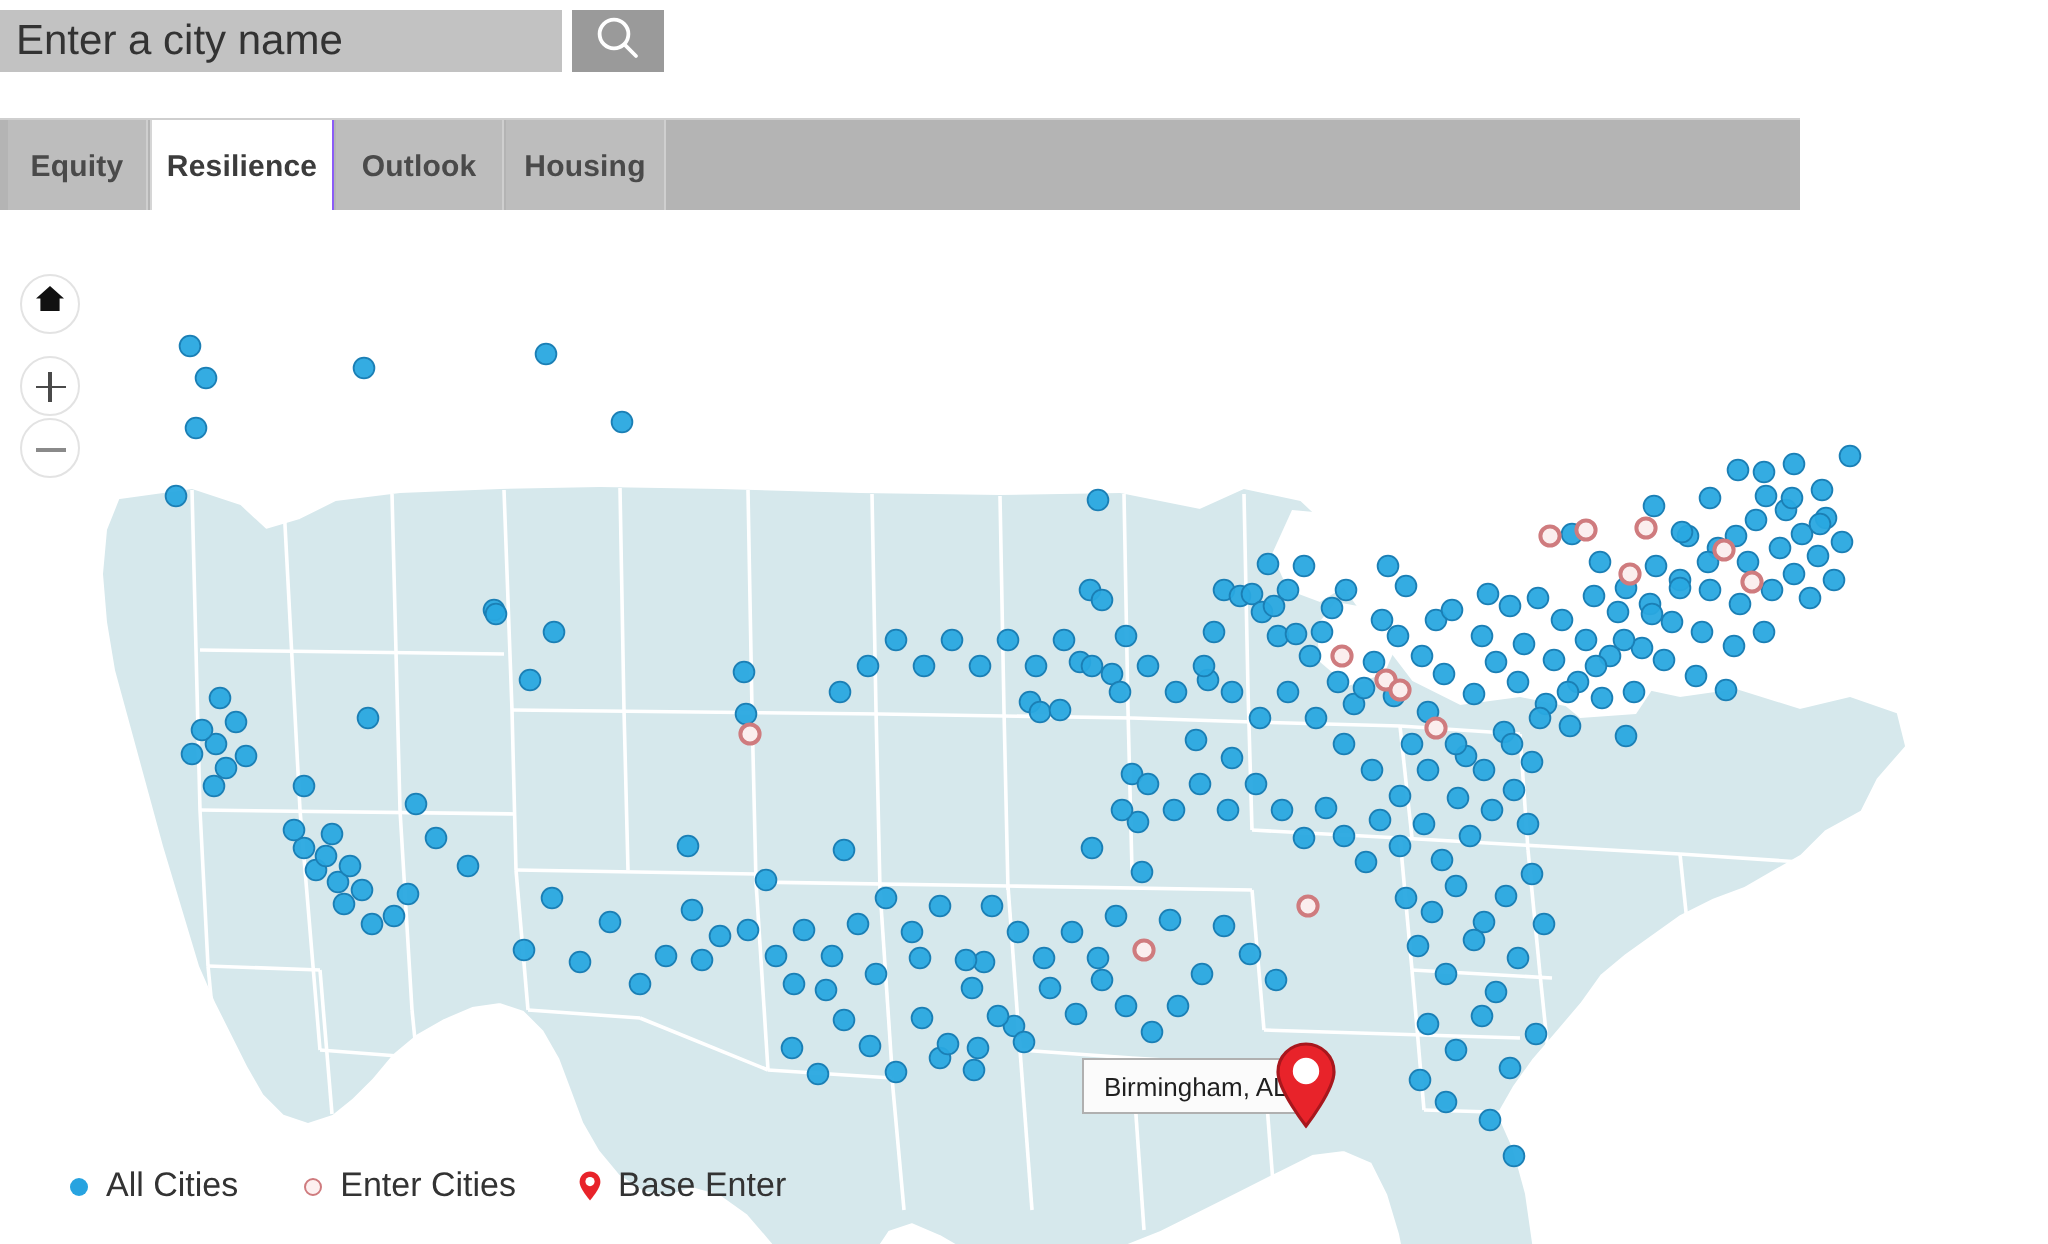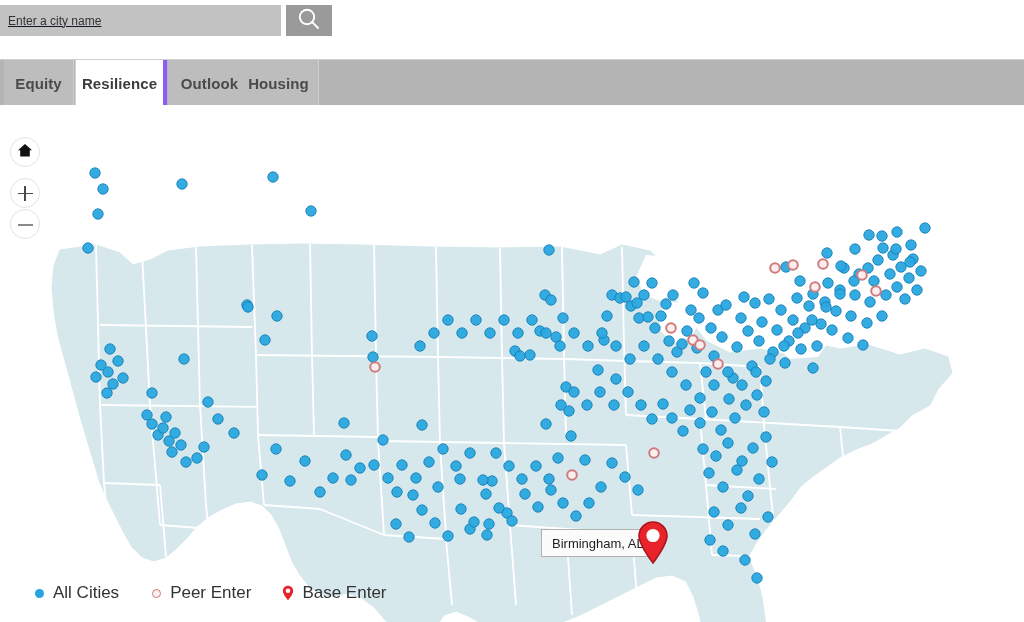--- a/index.html
+++ b/index.html
@@ -22,44 +22,43 @@
     background: #ffffff;
   }
   #search-input {
     position: absolute;
     left: 0; top: 5px;
     width: 281px; height: 31px;
     background: #c2c2c2;
     border: none;
     outline: none;
     font-family: "Liberation Sans", sans-serif;
-    font-size: 12px;
-    color: #0f172a;
+    font-size: 21px;
+    color: #4c1d95;
     padding: 0 8px;
-    text-decoration: underline;
   }
   #search-input::placeholder { color: #333333; opacity: 1; }
   #search-button {
     position: absolute;
     left: 286px; top: 5px;
     width: 46px; height: 31px;
     background: #9a9a9a;
     border: none;
     padding: 0;
     cursor: pointer;
     display: flex;
     align-items: center;
     justify-content: center;
   }
 
   
   #tab-strip {
     position: absolute;
     left: 0; top: 59px;
-    width: 1024px; height: 46px;
+    width: 900px; height: 46px;
     background: #b4b4b4;
     border-top: 1px solid #cfcfcf;
   }
   .tab {
     position: absolute;
     top: 0;
     height: 46px;
     display: flex;
     align-items: center;
     justify-content: center;
@@ -68,21 +67,21 @@
     font-weight: bold;
     color: #4a4a4a;
     cursor: pointer;
     border-right: 1px solid #cfcfcf;
     background: #bdbdbd;
     letter-spacing: .1px;
   }
   .tab.active {
     background: #ffffff;
     color: #3c3c3c;
-    border-right: 4px solid #8b5cf6;
+    border-right: 1px solid #8b5cf6;
     border-left: 1px solid #d6d6d6;
   }
 
   
   #map-area {
     position: absolute;
     left: 0; top: 105px;
     width: 1024px; height: 517px;
     background: #ffffff;
     overflow: hidden;
@@ -187,21 +186,21 @@
 <div id="tab-strip">
     <div class="tab" style="left: 4px; width: 70px;">
       <span>Equity</span>
     </div>
     <div class="tab active" style="left: 75px; width: 92px;">
       <span>Resilience</span>
     </div>
     <div class="tab" style="left: 168px; width: 84px;">
       <span>Outlook</span>
     </div>
-    <div class="tab" style="left: 239px; width: 80px;">
+    <div class="tab" style="left: 253px; width: 80px;">
       <span>Housing</span>
     </div>
   </div>
 
 <div id="map-area">
 
   <svg id="map-svg" width="1024" height="517" viewBox="0 0 1024 517">
     <g id="land-group">
         <path d="M60,145 L96,140 L120,148 L133,160 L150,155 L168,146 L200,142 L250,140 L300,139 L360,140 L430,142 L500,143 L560,142 L600,150 L622,140 L650,146 L665,160 L672,190 L690,215 L706,236 L730,248 L760,244 L790,250 L812,238 L840,244 L868,240 L900,250 L925,244 L948,252 L952,268 L938,284 L930,300 L912,310 L900,322 L886,330 L872,338 L856,344 L840,352 L826,362 L812,372 L800,382 L790,396 L778,410 L766,424 L756,438 L748,452 L756,470 L762,492 L766,520 L758,540 L746,556 L734,566 L720,566 L710,552 L704,532 L700,512 L694,492 L686,476 L672,470 L656,472 L640,480 L620,490 L600,500 L580,510 L560,518 L540,524 L520,528 L500,526 L484,520 L470,512 L456,506 L444,510 L436,522 L428,534 L418,542 L406,540 L396,530 L386,516 L374,502 L360,492 L346,488 L334,492 L322,490 L310,482 L300,470 L292,456 L286,440 L280,424 L272,410 L262,400 L250,396 L236,398 L222,404 L208,412 L196,422 L186,434 L176,444 L166,452 L154,456 L142,452 L132,442 L124,428 L116,412 L108,396 L100,378 L94,358 L88,338 L82,318 L76,296 L70,274 L64,252 L58,230 L54,206 L52,182 L54,160 Z" fill="#d6e8ec" stroke="#d6e8ec" stroke-width="1"></path>
         <path d="M646,150 L668,152 L680,166 L676,186 L660,196 L644,190 L636,172 Z" fill="#ffffff"></path>
@@ -586,21 +585,21 @@
       <div class="legend-item">
         <span class="legend-swatch">
           <span class="sw-dot" style="background: rgb(39, 163, 224);"></span>
         </span>
         <span>All Cities</span>
       </div>
       <div class="legend-item">
         <span class="legend-swatch">
           <span class="sw-ring" style="border-color: rgb(207, 123, 126);"></span>
         </span>
-        <span>Peer Enter</span>
+        <span>Enter Cities</span>
       </div>
       <div class="legend-item">
         <span class="legend-swatch">
           <svg width="12" height="16" viewBox="0 0 12 16">
             <path d="M6 .8 C3.1 .8 .8 3.1 .8 6 C.8 9.4 6 15.2 6 15.2 C6 15.2 11.2 9.4 11.2 6 C11.2 3.1 8.9 .8 6 .8 Z" fill="#e8232a"></path>
             <circle cx="6" cy="5.8" r="2.3" fill="#ffffff"></circle>
           </svg>
         </span>
         <span>Base Enter</span>
       </div>

